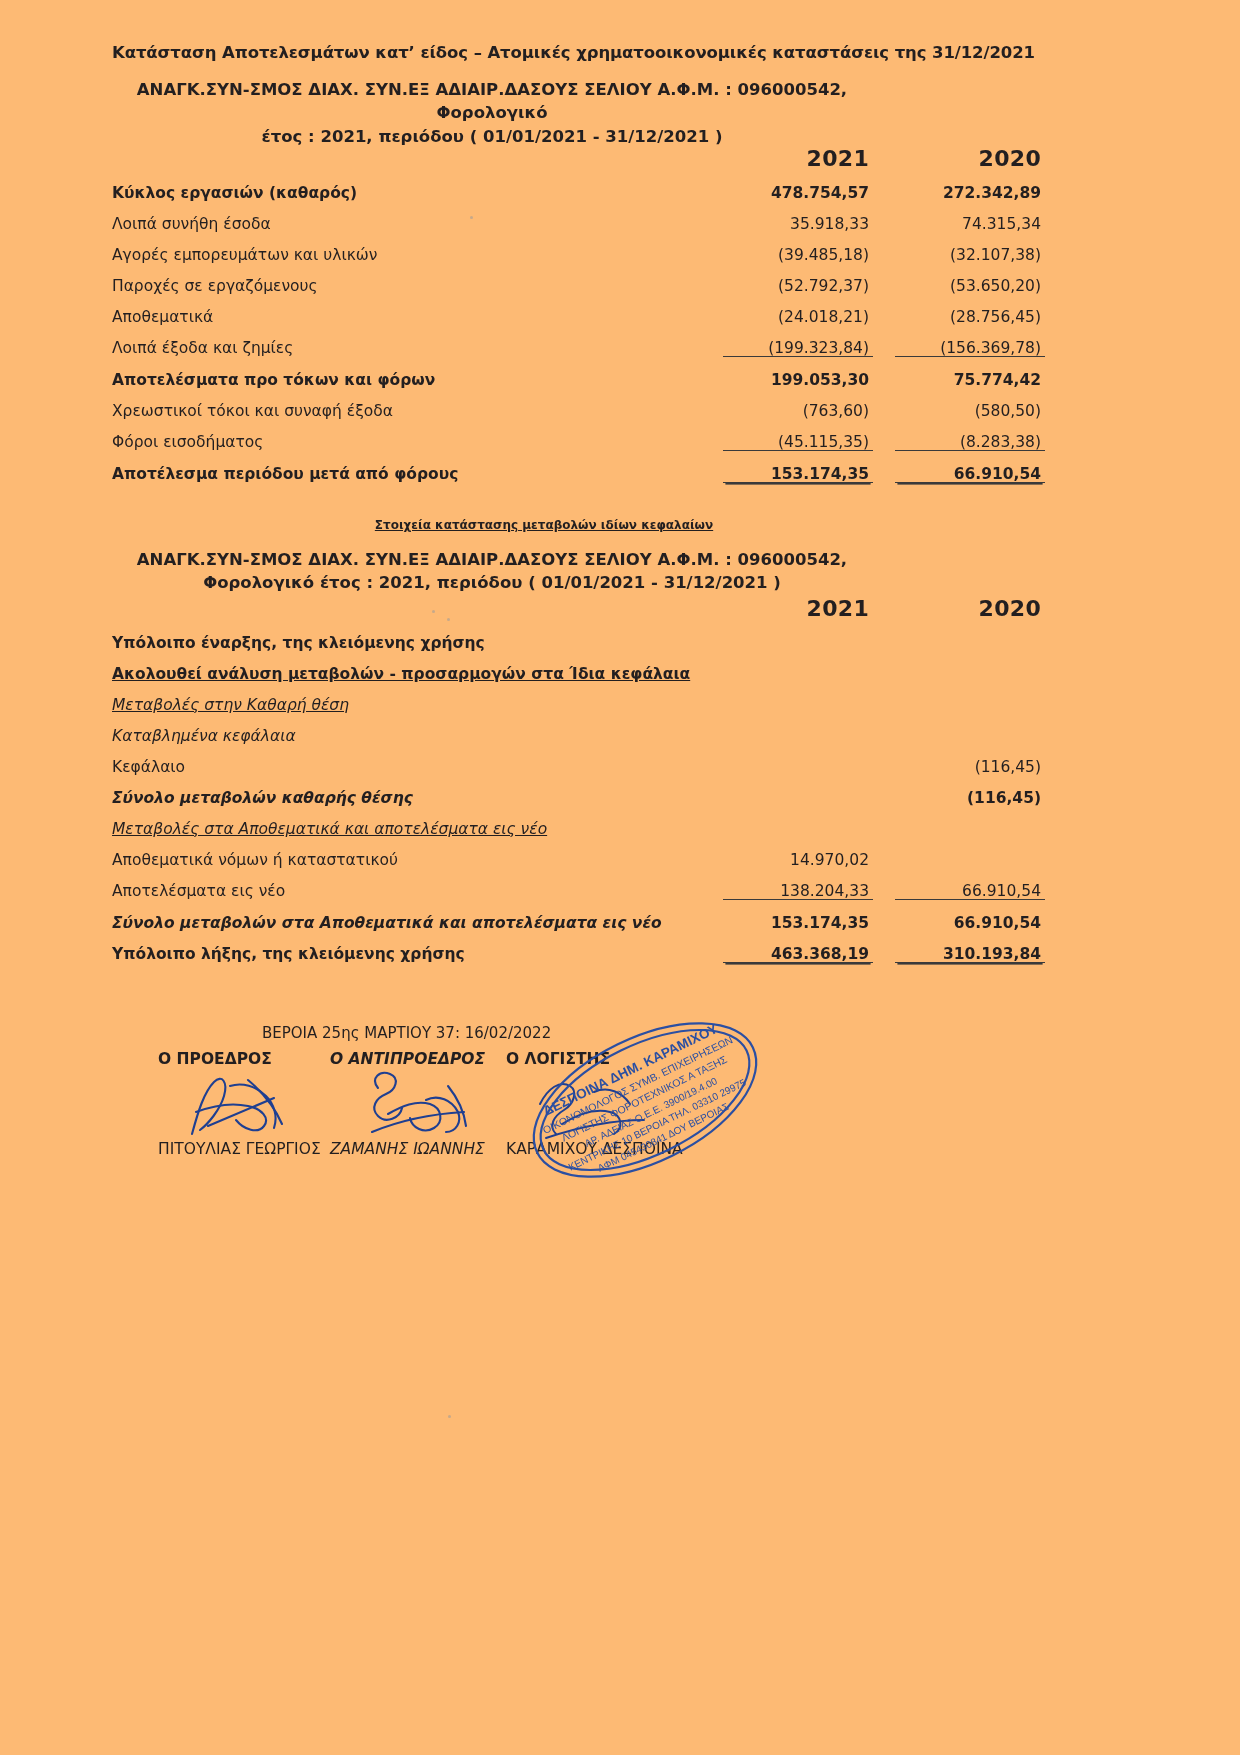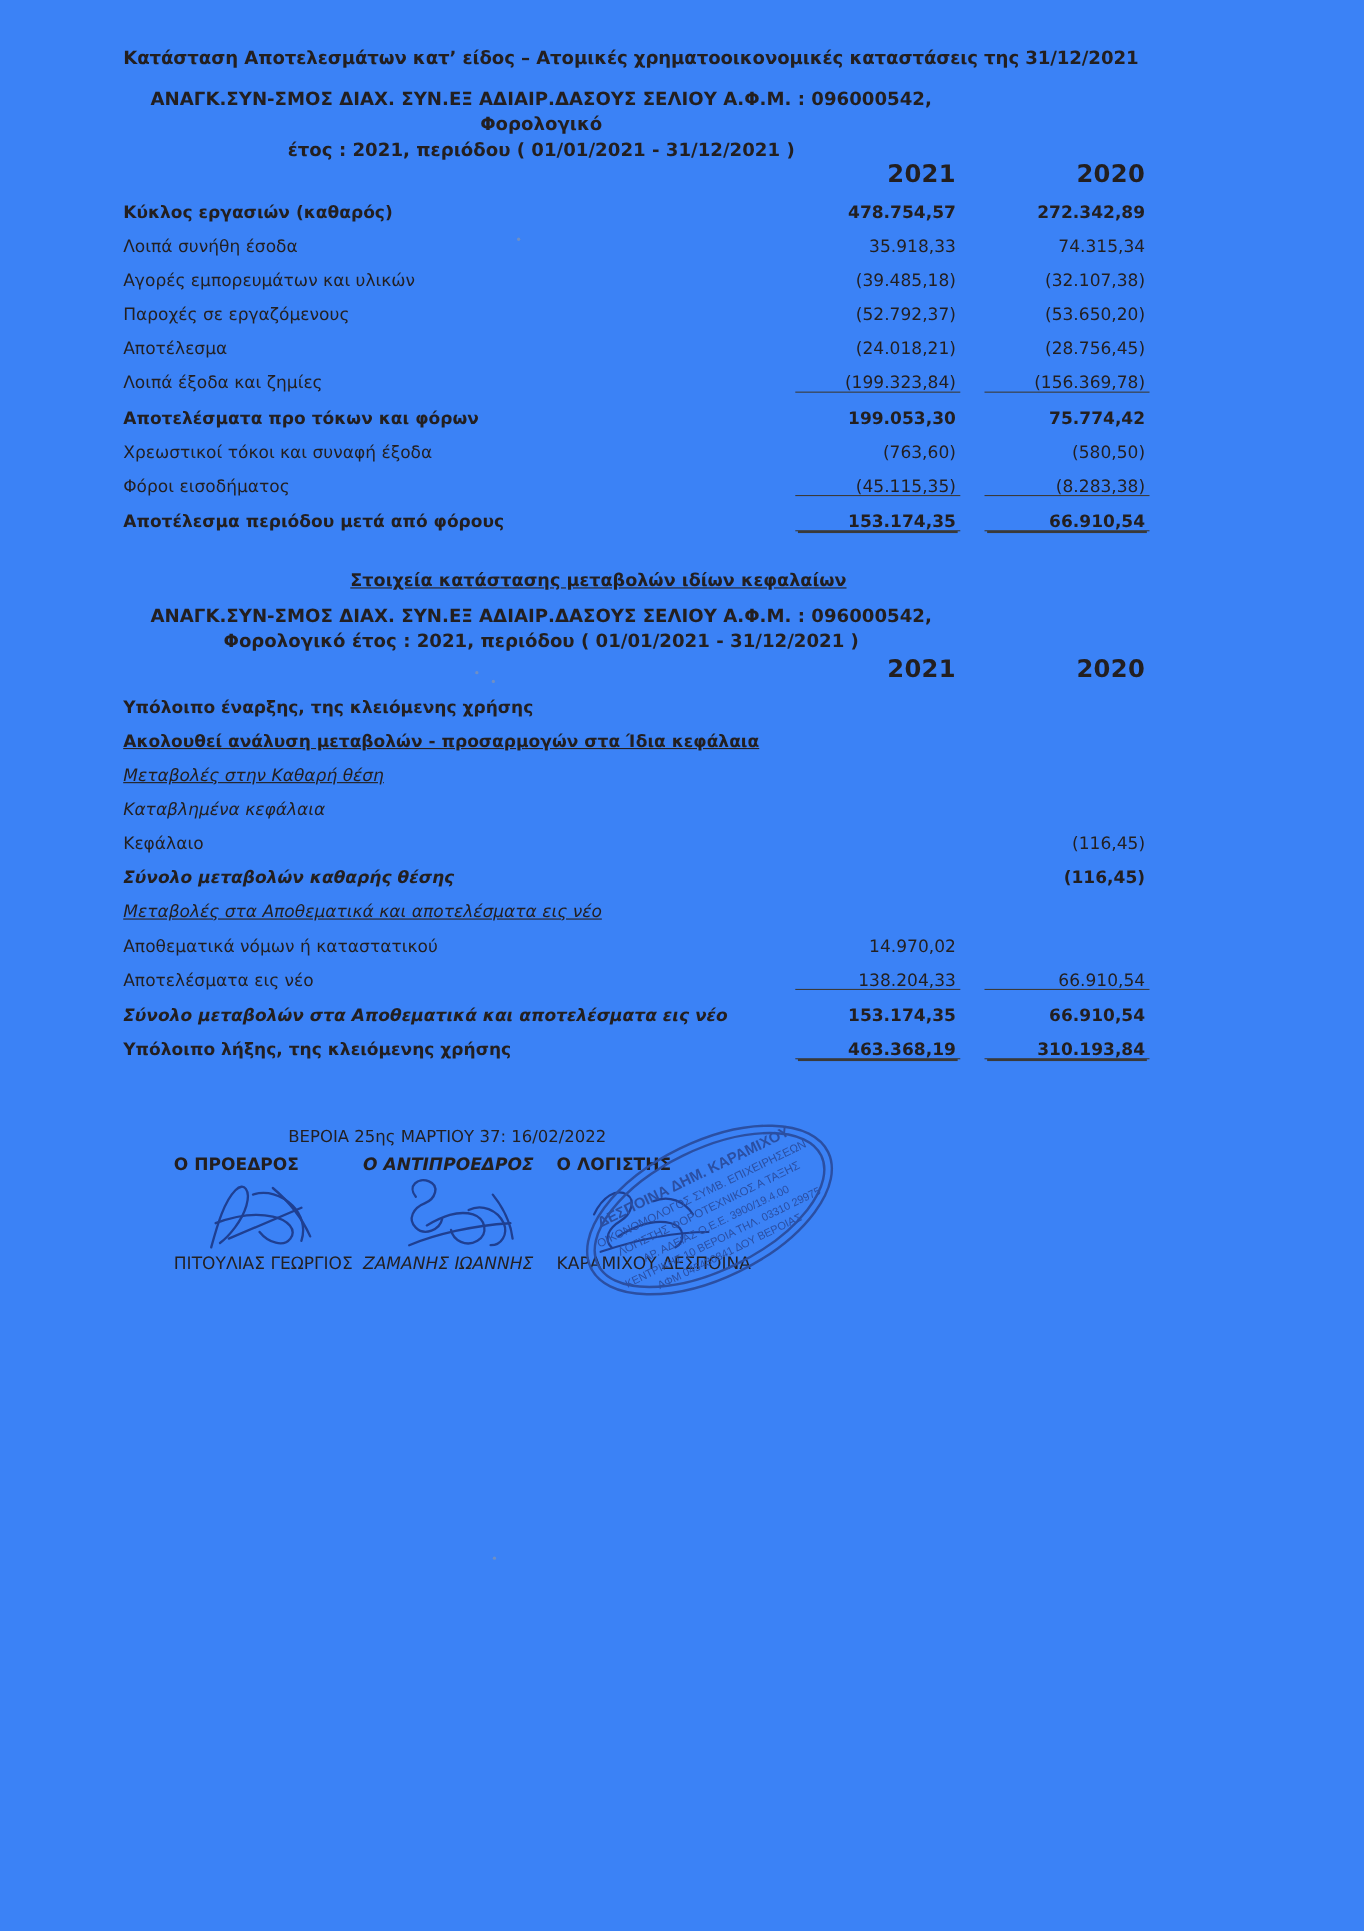--- a/index.html
+++ b/index.html
@@ -13,21 +13,21 @@
     height: 1755px;
     position: relative;
     font-family: "DejaVu Sans", sans-serif;
     color: #231f20;
     overflow: hidden;
   }
 
   .page {
     position: absolute;
     inset: 0;
-    background: #3b82f6;
+    background: #fdba74;
   }
 
   
   .doc-title {
     position: absolute;
     left: 112px;
     top: 43px;
     font-size: 16.5px;
     font-weight: bold;
     letter-spacing: -0.1px;
@@ -92,21 +92,21 @@
   .dbl-bottom { border-bottom: 1.6px solid #3a3a3a;
                 box-shadow: 0 4px 0 -2.4px #3a3a3a; }
 
   
   .sec2-title {
     position: absolute;
     left: 0;
     top: 518px;
     width: 1088px;
     text-align: center;
-    font-size: 16px;
+    font-size: 12px;
     font-weight: bold;
     text-decoration: underline;
   }
   .sec2-entity {
     position: absolute;
     left: 112px;
     top: 548px;
     width: 760px;
     text-align: center;
     font-size: 16.5px;
@@ -210,21 +210,21 @@
           <td class="gap"></td>
           <td class="num"><span class="">(32.107,38)</span></td>
         </tr>
         <tr>
           <td class="lbl"><span class="">Παροχές σε εργαζόμενους</span></td>
           <td class="num"><span class="">(52.792,37)</span></td>
           <td class="gap"></td>
           <td class="num"><span class="">(53.650,20)</span></td>
         </tr>
         <tr>
-          <td class="lbl"><span class="">Αποτέλεσμα</span></td>
+          <td class="lbl"><span class="">Αποθεματικά</span></td>
           <td class="num"><span class="">(24.018,21)</span></td>
           <td class="gap"></td>
           <td class="num"><span class="">(28.756,45)</span></td>
         </tr>
         <tr>
           <td class="lbl"><span class="">Λοιπά έξοδα και ζημίες</span></td>
           <td class="num rule-below-pending"><span class="">(199.323,84)</span></td>
           <td class="gap"></td>
           <td class="num rule-below-pending"><span class="">(156.369,78)</span></td>
         </tr>

